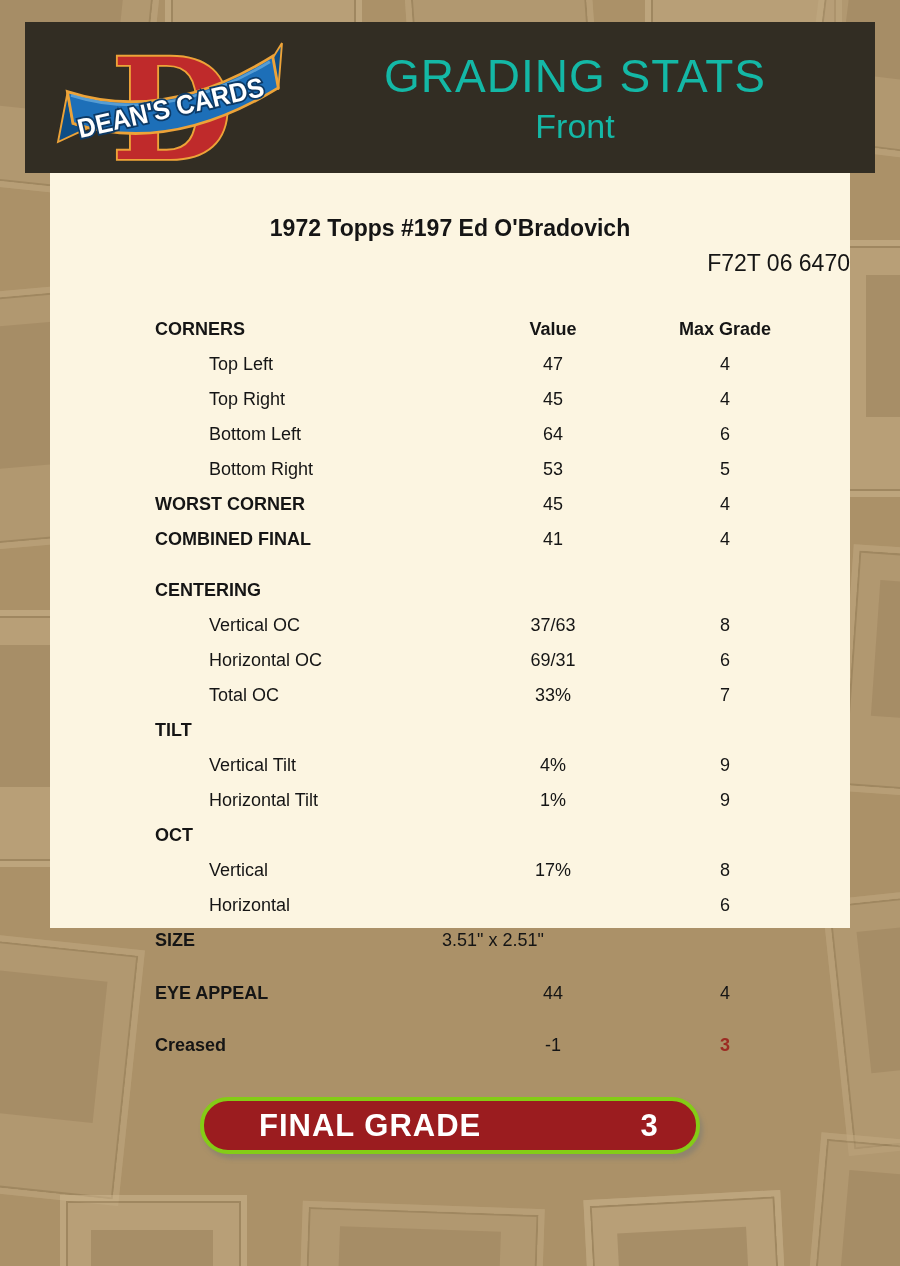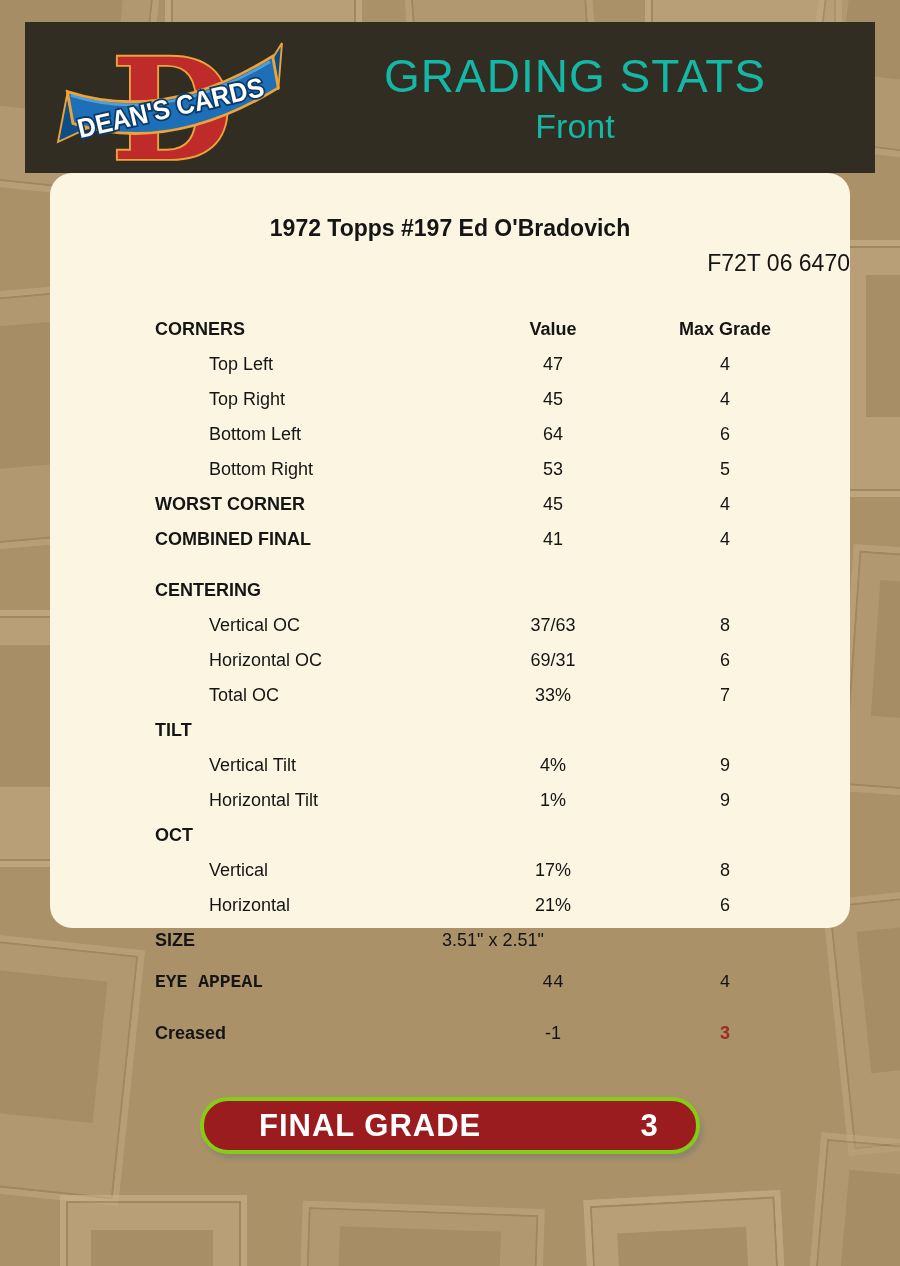--- a/index.html
+++ b/index.html
@@ -49,21 +49,21 @@
     position:absolute;left:250px;top:0;width:600px;height:151px;
     display:flex;flex-direction:column;align-items:center;justify-content:center;
     color:#14b8a6;text-align:center;
   }
   .h-title{font-size:46px;line-height:56px;letter-spacing:1px;font-weight:400;}
   .h-sub{font-size:34px;line-height:44px;font-weight:400;}
 
   
   .panel{
     position:absolute;left:50px;top:173px;width:800px;height:755px;
-    background:#fcf5e1;color:#151515;border-radius:22px;
+    background:#fcf5e1;color:#151515;
   }
   .card-title{
     margin-top:40px;text-align:center;font-size:23px;font-weight:bold;line-height:30px;
   }
   .card-code{
     margin-top:4px;text-align:right;font-size:23px;line-height:32px;
   }
 
   
   .gtable{position:absolute;left:0;top:139px;width:800px;}
@@ -225,29 +225,28 @@
           <span class="c-value"></span>
           <span class="c-max"></span>
         </div>
         <div class="trow item">
           <span class="c-label">Vertical</span>
           <span class="c-value">17%</span>
           <span class="c-max">8</span>
         </div>
         <div class="trow item">
           <span class="c-label">Horizontal</span>
-          <span class="c-value">21%</span>
           <span class="c-max">6</span>
         </div>
         <div class="trow section">
           <span class="c-label">SIZE</span>
           <span class="c-value wide">3.51" x 2.51"</span>
           <span class="c-max"></span>
         </div>
-        <div class="trow section" style="margin-top: 6px; font-family: Liberation Mono, monospace;">
+        <div class="trow section" style="margin-top: 18px;">
           <span class="c-label">EYE APPEAL</span>
           <span class="c-value">44</span>
           <span class="c-max">4</span>
         </div>
         <div class="trow section" style="margin-top: 17px; padding-left: 27px;">
           <span class="c-label">Creased</span>
           <span class="c-value">-1</span>
           <span class="c-max red">3</span>
         </div>
       </div>

